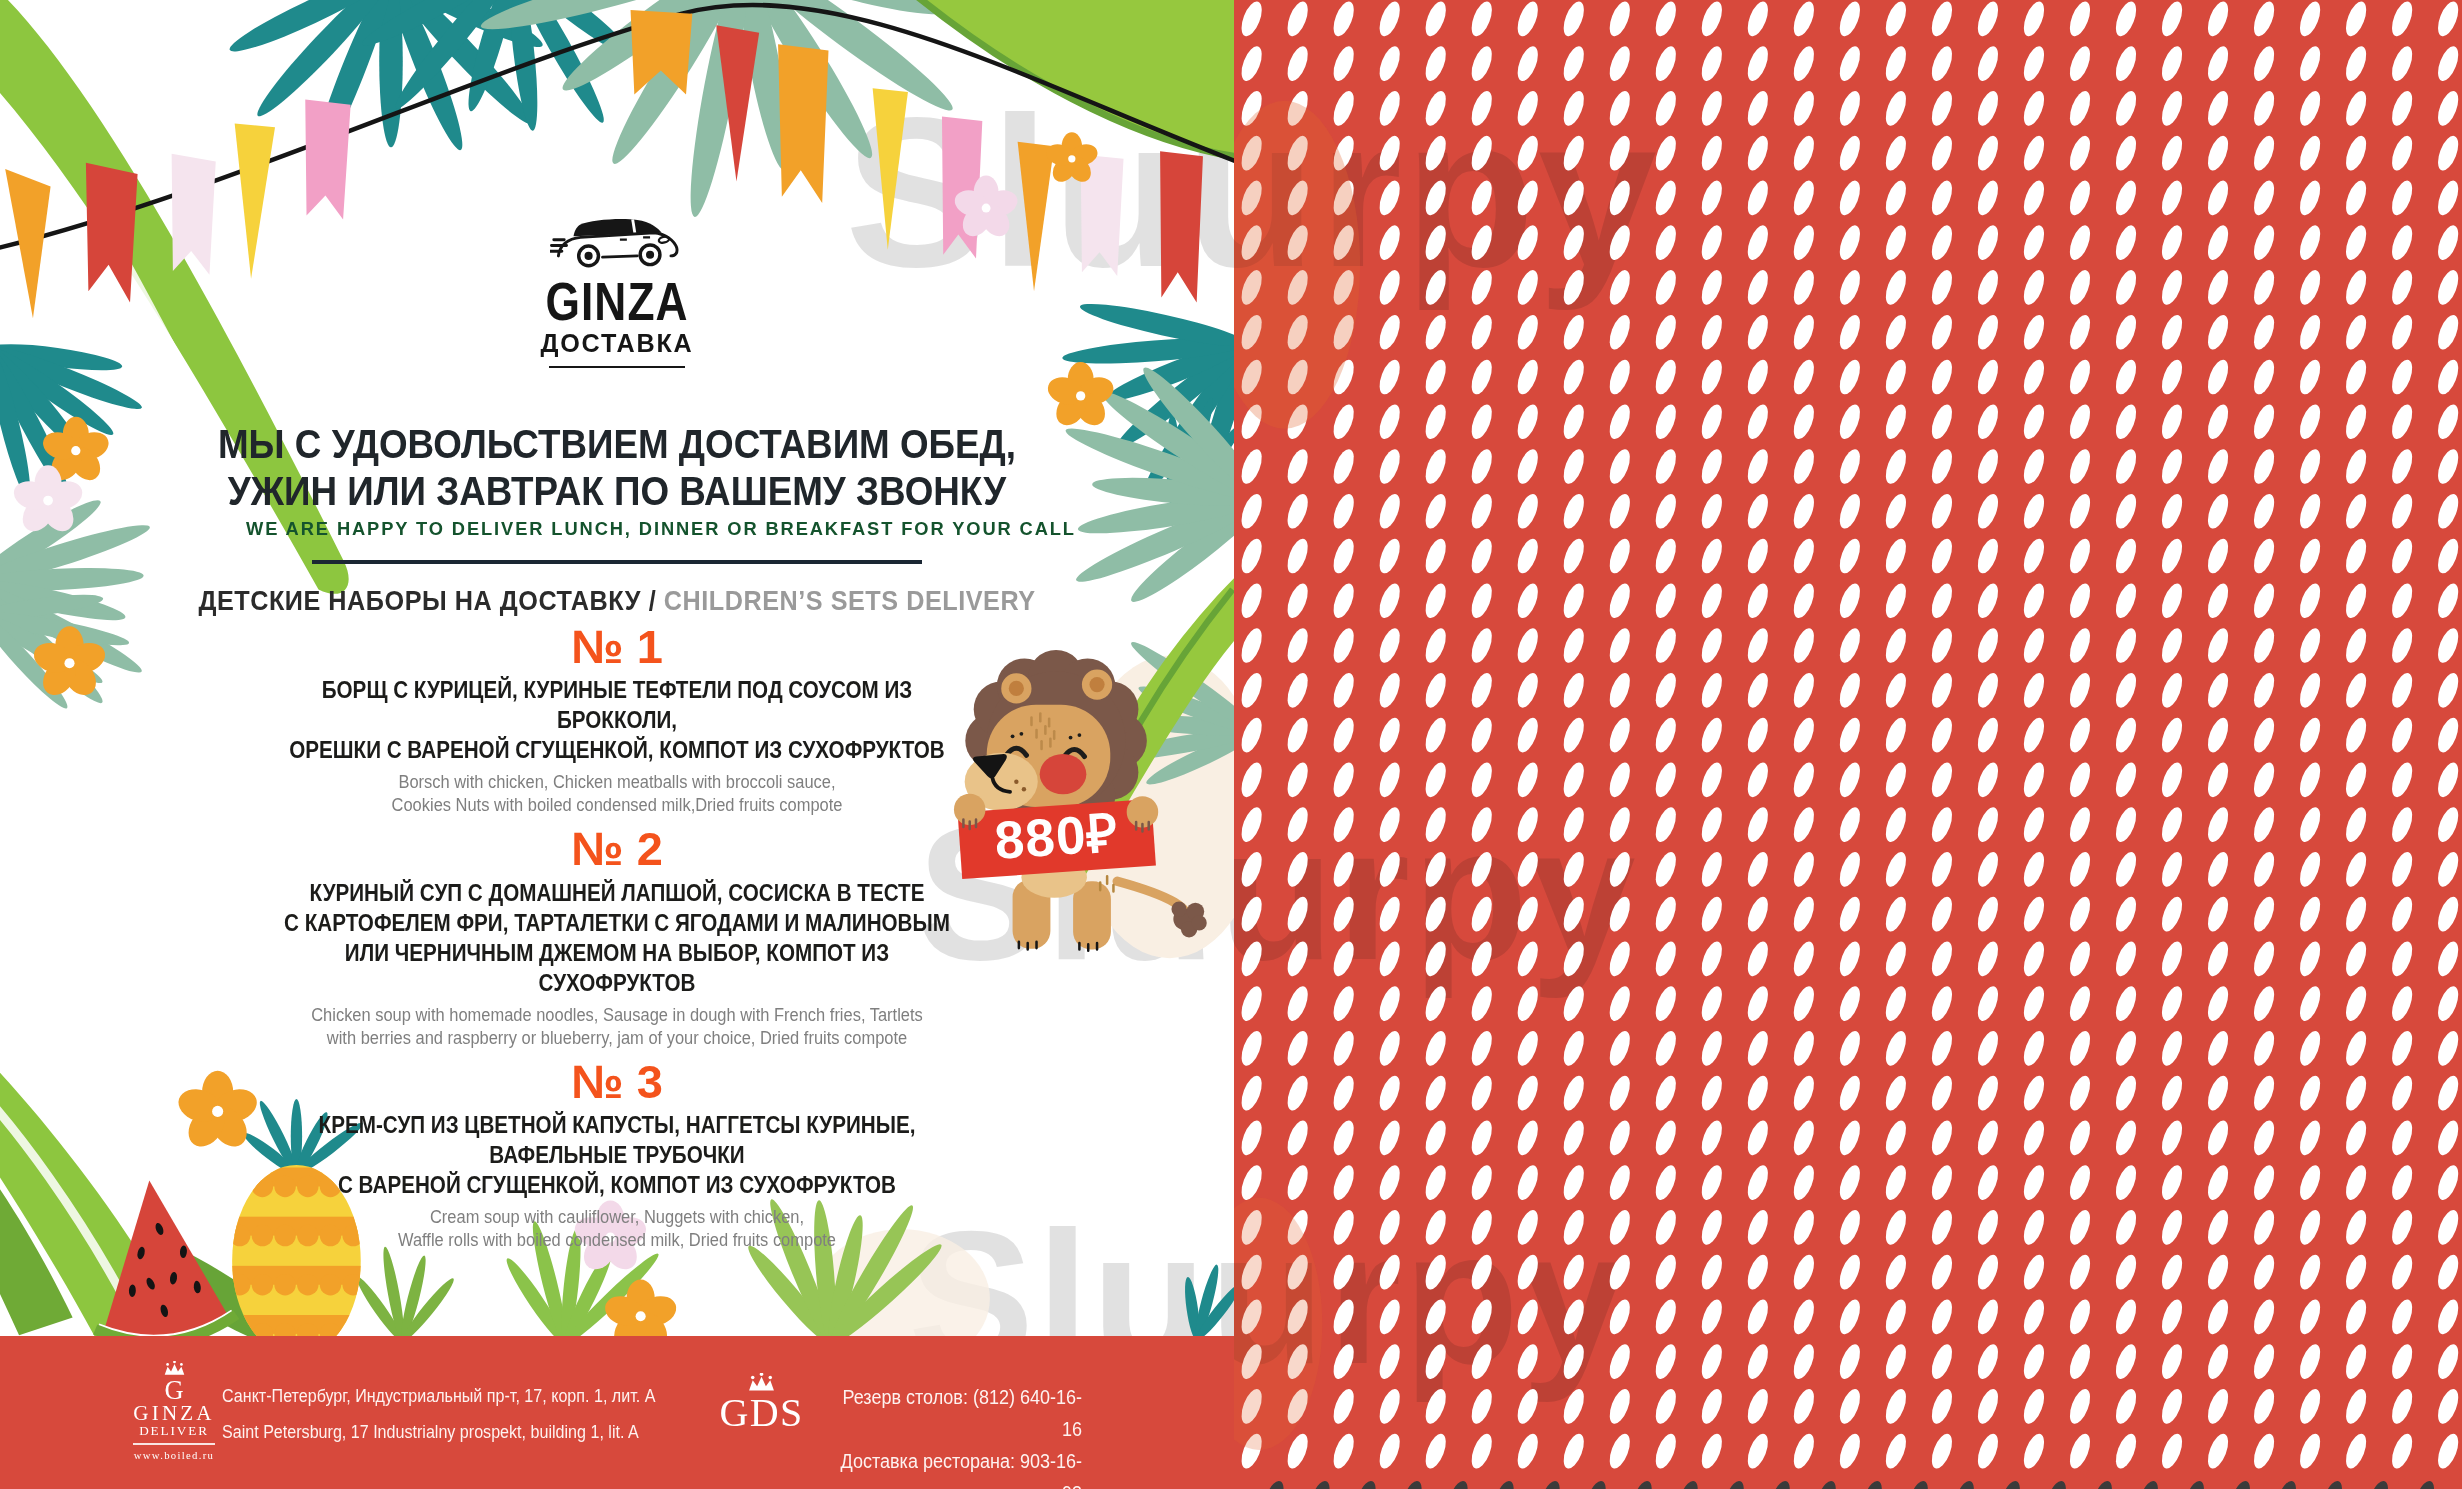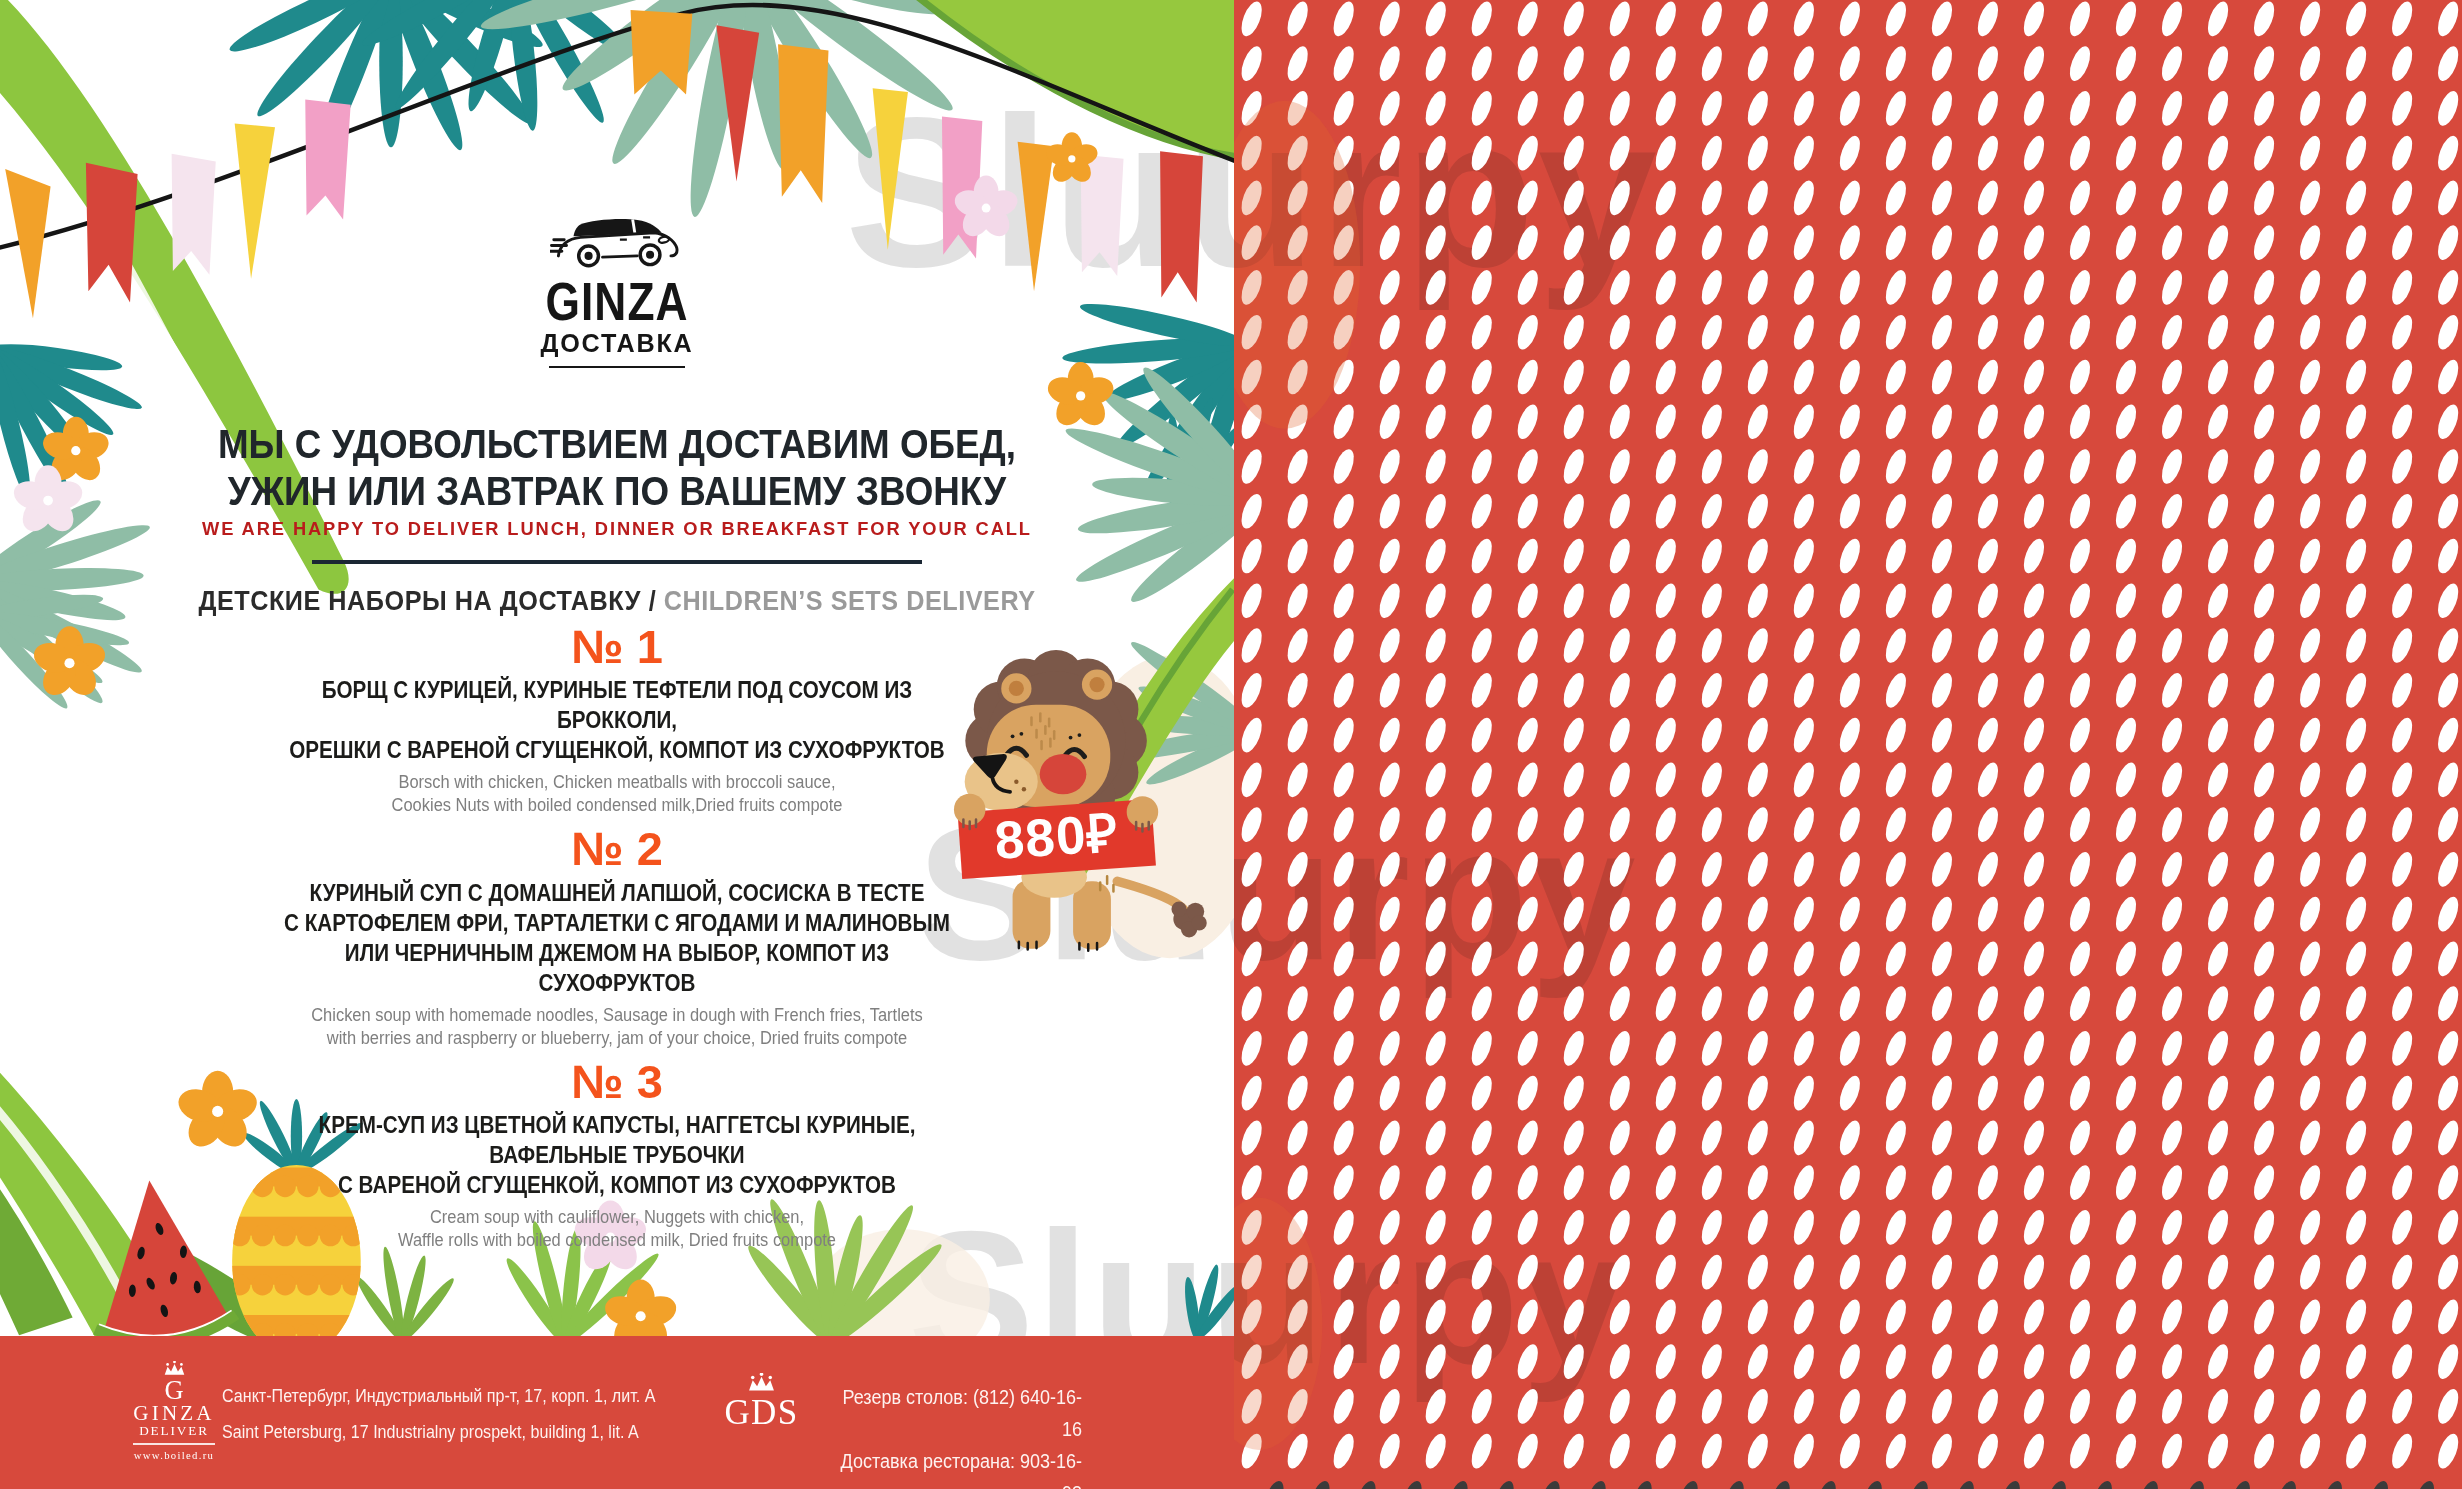--- a/index.html
+++ b/index.html
@@ -17,41 +17,41 @@
   #dash-layer{left:1234px;}
   #content{position:absolute;left:0;top:0;width:1234px;height:1489px;z-index:3;}
   .centercol{position:absolute;left:0;width:1234px;text-align:center;}
   #logo-block{top:213px;}
   #logo-brand{font-size:54px;font-weight:bold;color:#161616;letter-spacing:1.3px;line-height:54px;
               transform:scaleX(.82);margin-top:1.3px;}
   #logo-sub{font-size:26.5px;font-weight:bold;color:#161616;letter-spacing:1.9px;line-height:30px;transform:scaleX(.95);}
   #logo-rule{width:136px;height:1.9px;background:#161616;margin:7.6px auto 14px auto;}
   #logo-site{font-size:11.4px;font-weight:bold;color:#161616;letter-spacing:4.4px;}
   #headline{top:421px;font-size:40px;font-weight:bold;color:#20262b;line-height:47px;transform:scaleX(.92);}
-  #subtitle{top:518px;font-size:18.3px;font-weight:bold;color:#b91c1c;letter-spacing:1.9px;}
+  #subtitle{top:518px;font-size:18.3px;font-weight:bold;color:#14532d;letter-spacing:1.9px;margin-left:44px;}
   #divider{position:absolute;top:560px;left:50%;transform:translateX(-50%);width:610px;height:4.4px;background:#1b2733;}
   #section-title{top:585px;font-size:28px;font-weight:bold;letter-spacing:0.6px;transform:scaleX(.9);}
   #section-title .ru{color:#2b2b2b;}
   #section-title .en{color:#9a9a9a;}
   #sets{position:absolute;top:624px;left:50%;transform:translateX(-50%);width:820px;text-align:center;}
   .set{margin-bottom:10px;}
   .set-number{font-size:47px;font-weight:bold;color:#f4531c;line-height:45px;margin-bottom:6.3px;}
   .set-ru{font-size:24px;font-weight:bold;color:#1c1c1a;line-height:30px;transform:scaleX(.86);}
   .set-en{font-size:18.3px;color:#7f7f7f;line-height:23px;margin-top:5px;transform:scaleX(.9);}
   #footer{position:absolute;left:0;top:1336px;width:1234px;height:154px;background:#d7493c;z-index:4;color:#fff;}
   #fp-ginza{position:absolute;left:112px;top:25px;width:124px;text-align:center;}
   #fp-ginza .mono{font-family:"Liberation Serif",serif;font-size:26.5px;line-height:25px;}
   #fp-ginza .n1{font-family:"Liberation Serif",serif;font-size:21px;letter-spacing:3.2px;line-height:21.4px;}
   #fp-ginza .n2{font-family:"Liberation Serif",serif;font-size:13.2px;letter-spacing:1.9px;line-height:14px;}
   #fp-ginza .rule{width:82px;height:1.3px;background:rgba(255,255,255,.85);margin:5px auto 3.8px auto;}
   #fp-ginza .site{font-family:"Liberation Serif",serif;font-size:10.7px;letter-spacing:1.3px;}
   #fp-address{position:absolute;left:222px;top:42px;font-size:18.3px;line-height:36px;
               color:rgba(255,248,246,.97);transform:scaleX(.88);transform-origin:0 0;}
   #fp-gds{position:absolute;left:711px;top:37px;width:101px;text-align:center;}
-  #fp-gds .gds{font-family:"Liberation Serif",serif;font-size:35px;letter-spacing:1.3px;line-height:37px;}
+  #fp-gds .gds{font-family:"Liberation Serif",serif;font-size:40px;letter-spacing:1.3px;line-height:37px;}
   #fp-phones{position:absolute;left:795px;top:45px;width:287px;text-align:right;font-size:20px;line-height:32px;
              color:rgba(255,248,246,.97);transform:scaleX(.9);transform-origin:100% 0;}
 </style>
 </head>
 <body>
 
 <div class="wm" id="wm1">Sluurpy</div>
 <div class="wm" id="wm2">Sluurpy</div>
 <div class="wm" id="wm3">Sluurpy</div>
 

